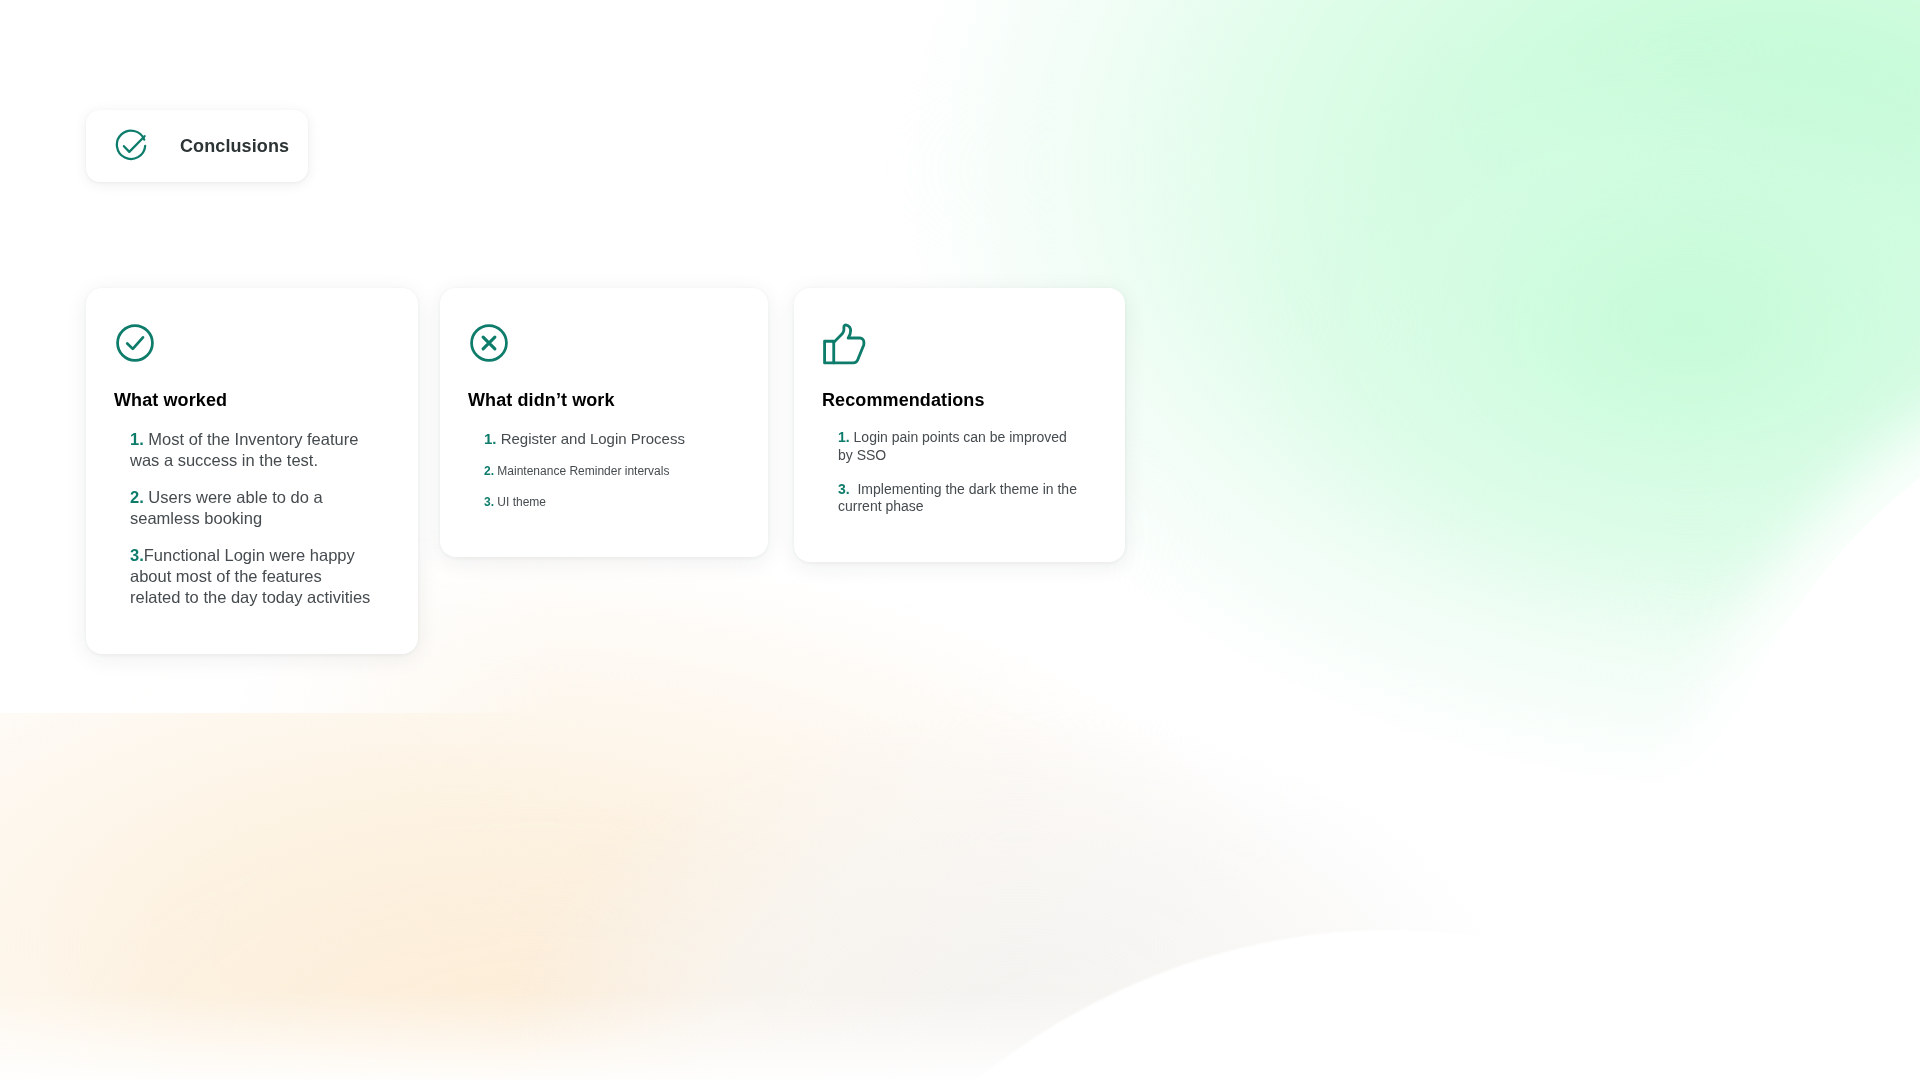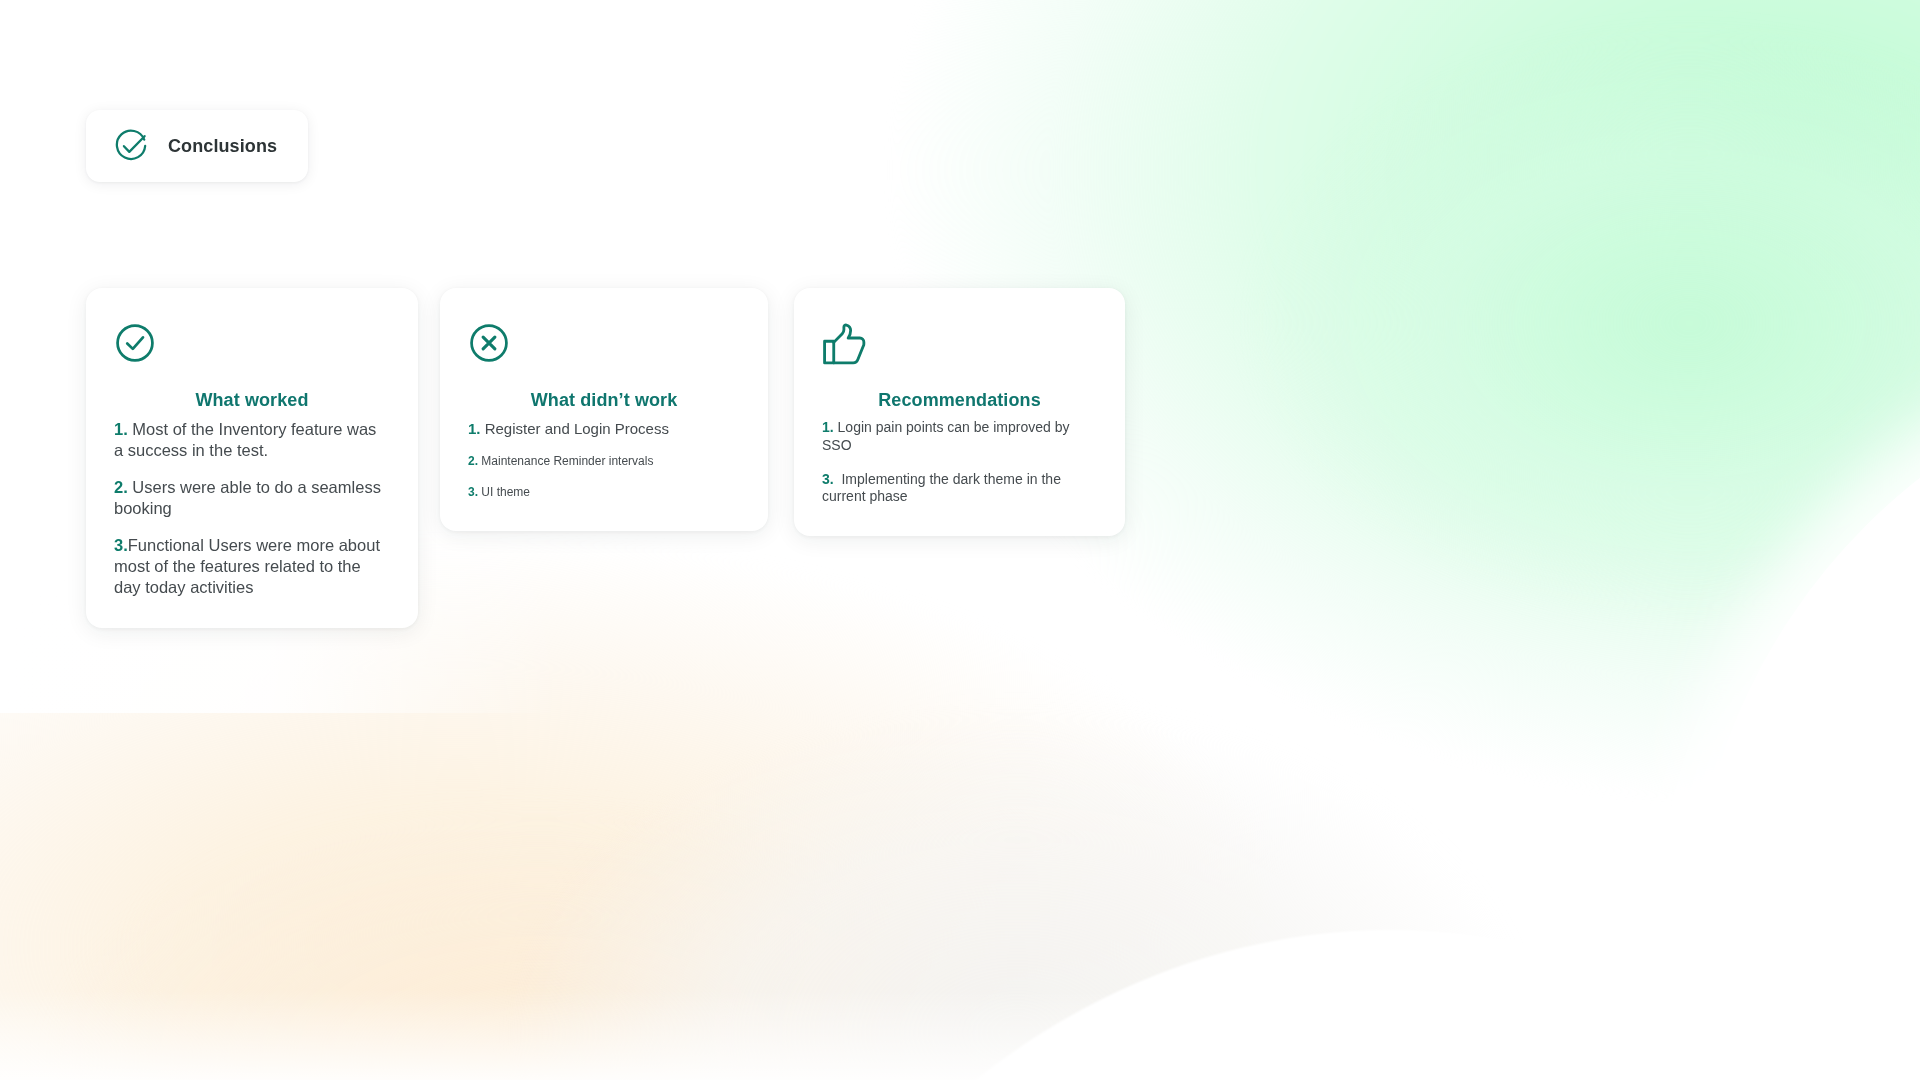--- a/index.html
+++ b/index.html
@@ -153,21 +153,21 @@
     padding-left: 28px;
     box-sizing: border-box;
   }
   .header-badge .badge-icon {
     width: 34px;
     height: 34px;
     flex: 0 0 34px;
     display: block;
   }
   .header-badge .badge-label {
-    margin-left: 20px;
+    margin-left: 32px;
     font-size: 18px;
     font-weight: bold;
     color: #2d3436;
     letter-spacing: 0.1px;
     white-space: nowrap;
   }
 
   
   .cards {
     position: absolute;
@@ -196,28 +196,27 @@
   }
   .card-icon.thumbs {
     width: 48px;
     height: 46px;
     margin-bottom: 22px;
     margin-left: -2px;
   }
   .card-title {
     font-size: 18px;
     font-weight: bold;
-    color: #0f766e;
-    margin: 0 0 8px 0;
+    color: #000000;
+    margin: 0 0 18px 0;
     letter-spacing: 0.1px;
-    text-align: center;
   }
   .card-list {
     list-style: none;
-    margin: 0;
+    margin: 16px;
     padding: 0;
   }
   .card-list li {
     font-size: 16.5px;
     line-height: 1.27;
     color: #454b4f;
     margin-bottom: 16px;
     white-space: pre-wrap;
   }
   .card-list li:last-child { margin-bottom: 0; }
@@ -259,21 +258,21 @@
 
     <div class="card card--1">
       <svg class="card-icon" viewBox="0 0 40 40" fill="none">
         <circle cx="20" cy="20" r="16.6" stroke="#0e7c6b" stroke-width="2.6" fill="none"></circle>
         <path d="M12.6 20.4 L17.9 25.6 L27.6 14.6" stroke="#0e7c6b" stroke-width="2.6" stroke-linecap="round" stroke-linejoin="round" fill="none"></path>
       </svg>
       <h3 class="card-title">What worked</h3>
       <ul class="card-list">
         <li><span class="num">1.</span><span> Most of the Inventory feature was a success in the test.</span></li>
         <li><span class="num">2.</span><span> Users were able to do a seamless booking</span></li>
-        <li><span class="num">3.</span><span>Functional Users were more about most of the features related to the day today activities</span></li>
+        <li><span class="num">3.</span><span>Functional Login were happy about most of the features related to the day today activities</span></li>
       </ul>
     </div>
 
     <div class="card card--2">
       <svg class="card-icon" viewBox="0 0 40 40" fill="none">
         <circle cx="20" cy="20" r="16.6" stroke="#0e7c6b" stroke-width="2.6" fill="none"></circle>
         <path d="M14.4 14.4 L25.6 25.6 M25.6 14.4 L14.4 25.6" stroke="#0e7c6b" stroke-width="3" stroke-linecap="round" fill="none"></path>
       </svg>
       <h3 class="card-title">What didn’t work</h3>
       <ul class="card-list">

